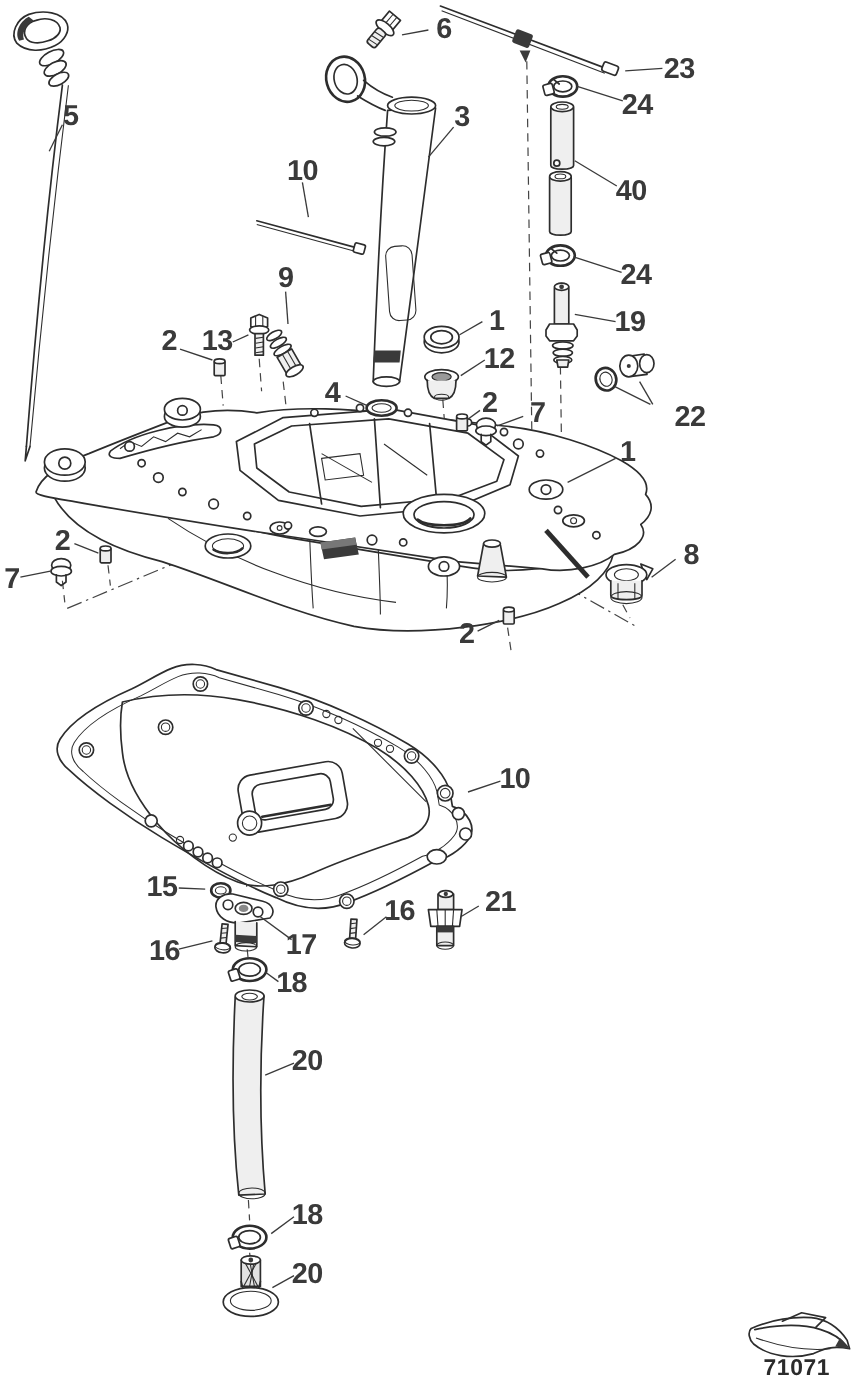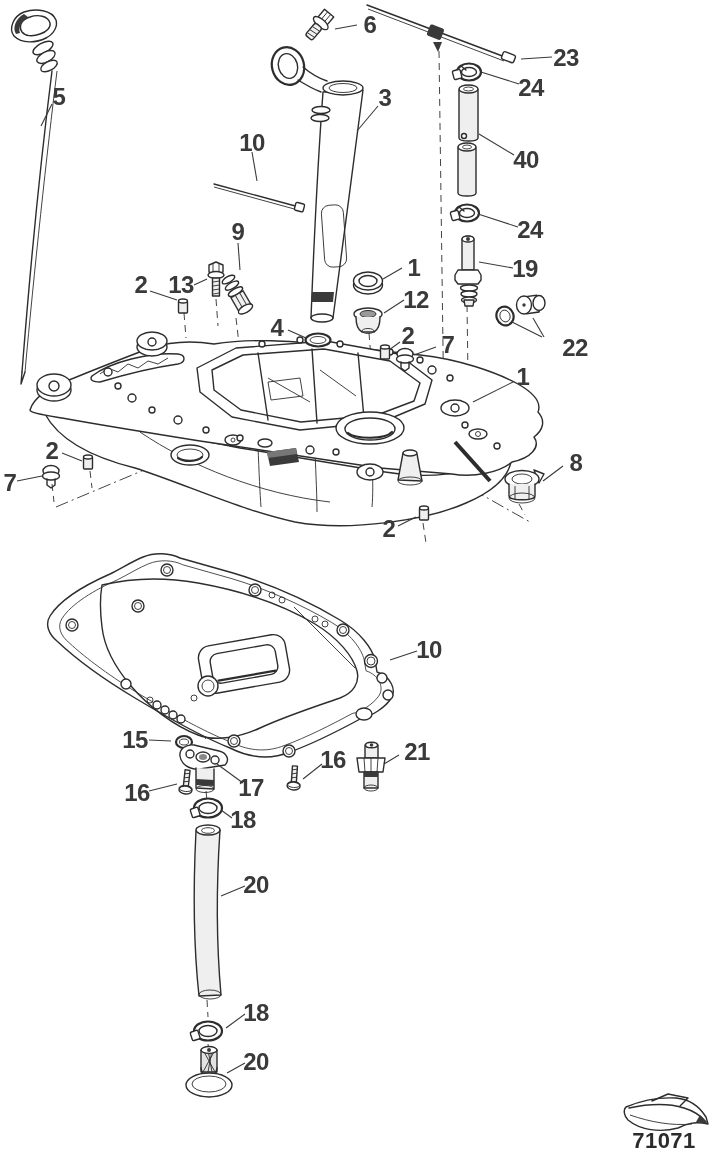--- a/index.html
+++ b/index.html
@@ -1,21 +1,21 @@
 <!DOCTYPE html>
 <html><head>
 <meta charset="utf-8">
 <style>
   html,body{margin:0;padding:0;background:#fff;}
   .stage{position:relative;width:717px;height:1155px;background:#ffffff;overflow:hidden;
          font-family:"Liberation Sans",sans-serif;}
   .stage svg{position:absolute;left:0;top:0;}
   .callout{position:absolute;transform:translate(-50%,-50%);font-weight:bold;font-size:24px;
            color:#3a3a3a;line-height:1;letter-spacing:-0.5px;white-space:nowrap;}
-  .partnum{position:absolute;transform:translate(-50%,-50%);font-weight:bold;font-size:22px;
+  .partnum{position:absolute;transform:translate(-50%,-50%);font-weight:bold;font-size:19px;
            color:#2b2b2b;letter-spacing:0.5px;}
   
   .ln{fill:none;stroke:#2d2d2d;stroke-width:1.4;stroke-linecap:round;stroke-linejoin:round;}
   .ln2{fill:none;stroke:#2d2d2d;stroke-width:2.2;stroke-linecap:round;stroke-linejoin:round;}
   .thin{fill:none;stroke:#2d2d2d;stroke-width:0.9;}
   .fw{fill:#ffffff;}
   .fg{fill:#efefef;}
   .fg2{fill:#e2e2e2;}
   .dk{fill:#3a3a3a;stroke:none;}
   .leader{stroke:#3a3a3a;stroke-width:1.1;fill:none;}

